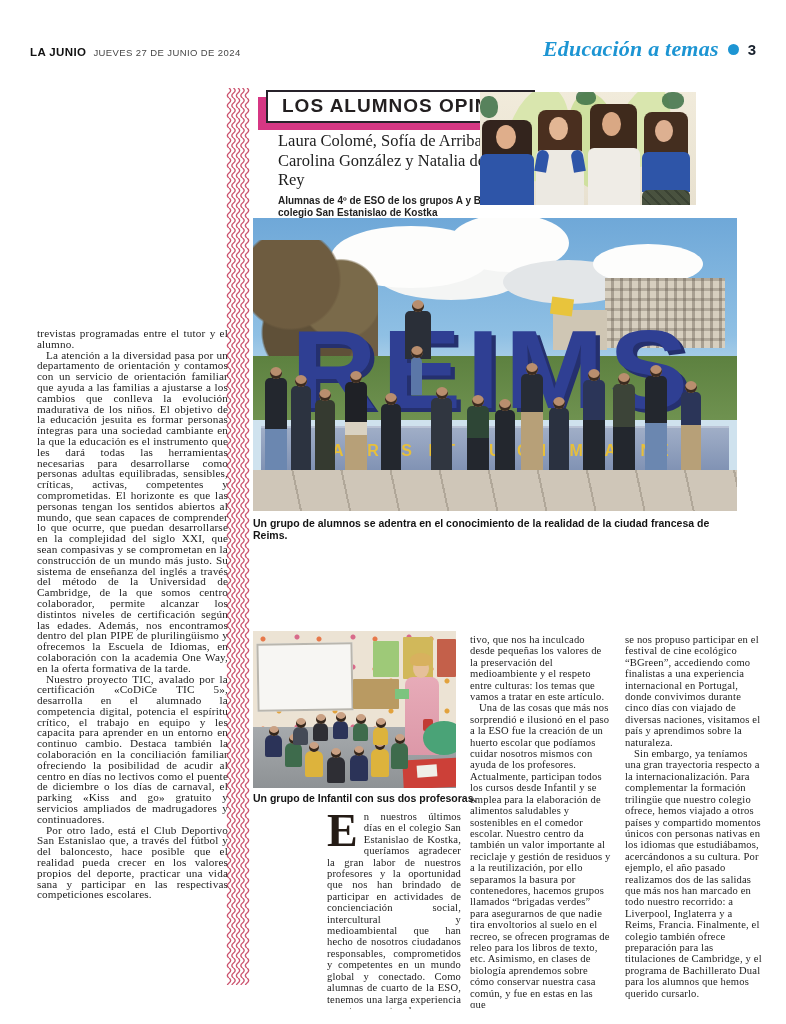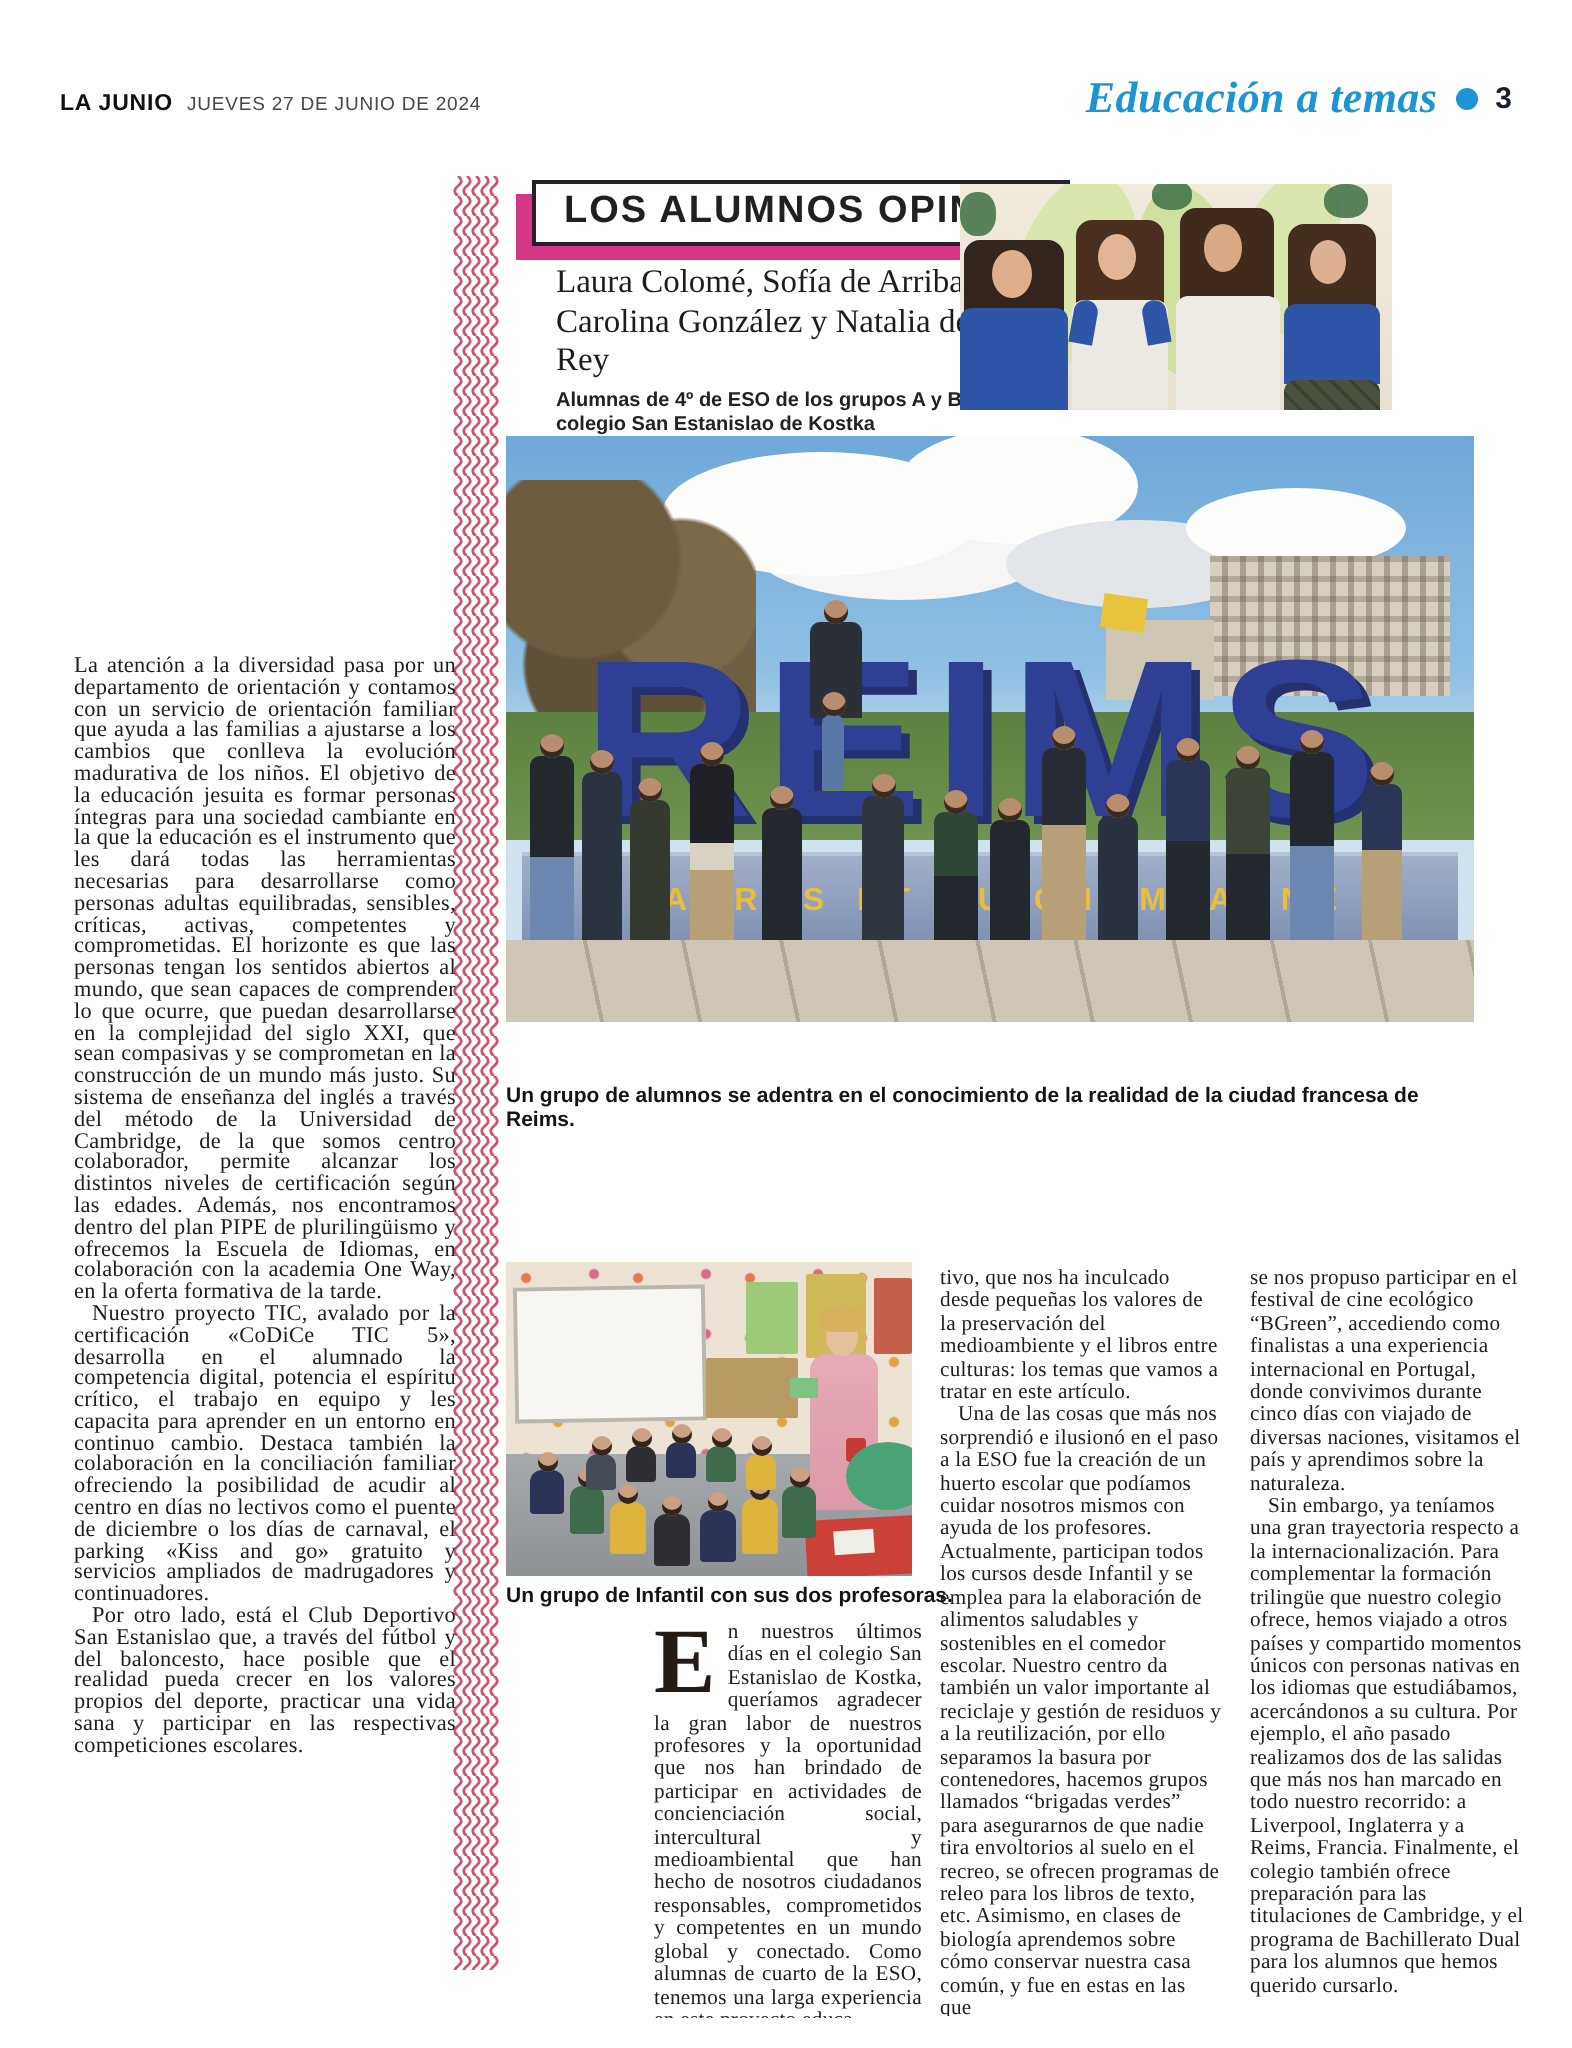--- a/index.html
+++ b/index.html
@@ -193,21 +193,21 @@
     <div class="fig" style="left:178px;bottom:41px;width:21px;height:72px;background:#303640;"></div>
     <div class="fig" style="left:214px;bottom:41px;width:22px;height:64px;background:linear-gradient(#2e4636 50%,#23272e 50%);"></div>
     <div class="fig" style="left:242px;bottom:41px;width:20px;height:60px;background:#23272e;"></div>
     <div class="fig" style="left:268px;bottom:41px;width:22px;height:96px;background:linear-gradient(#272c35 40%,#b7a078 40%);"></div>
     <div class="fig" style="left:296px;bottom:41px;width:20px;height:62px;background:#2a3140;"></div>
     <div class="fig" style="left:330px;bottom:41px;width:22px;height:90px;background:linear-gradient(#2b3558 45%,#23272e 45%);"></div>
     <div class="fig" style="left:360px;bottom:41px;width:22px;height:86px;background:linear-gradient(#3c4438 50%,#23272e 50%);"></div>
     <div class="fig" style="left:392px;bottom:41px;width:22px;height:94px;background:linear-gradient(#23272e 50%,#6b87b0 50%);"></div>
     <div class="fig" style="left:428px;bottom:41px;width:20px;height:78px;background:linear-gradient(#2b3558 42%,#b7a078 42%);"></div>
   </div>
-  <div class="abs caption" style="left:253px;top:542px;width:484px;">Un grupo de alumnos se adentra en el conocimiento de la realidad de la ciudad francesa de Reims.</div>
+  <div class="abs caption" style="left:253px;top:517px;width:484px;">Un grupo de alumnos se adentra en el conocimiento de la realidad de la ciudad francesa de Reims.</div>
 
   <h1 class="abs headline" style="margin:0;font-weight:normal;">
     <br>
   </h1>
 
   <div class="abs photo infantil">
     <div class="screen"></div>
     <div class="poster" style="left:120px;top:10px;width:26px;height:36px;background:#9ec978;"></div>
     <div class="poster" style="left:150px;top:6px;width:30px;height:42px;background:#d1b85a;"></div>
     <div class="poster" style="left:184px;top:8px;width:19px;height:38px;background:#c4604a;"></div>
@@ -231,30 +231,31 @@
     <div class="kid" style="left:138px;top:112px;width:17px;height:26px;background:#3e6b4c;"></div>
     <div class="kid" style="left:40px;top:96px;width:15px;height:18px;background:#444a56;"></div>
     <div class="kid" style="left:60px;top:92px;width:15px;height:18px;background:#2e2e34;"></div>
     <div class="kid" style="left:80px;top:90px;width:15px;height:18px;background:#2b3358;"></div>
     <div class="kid" style="left:100px;top:92px;width:15px;height:18px;background:#3e6b4c;"></div>
     <div class="kid" style="left:120px;top:96px;width:15px;height:18px;background:#ddb33c;"></div>
   </div>
   <div class="abs caption" style="left:253px;top:792px;width:250px;">Un grupo de Infantil con sus dos profesoras.</div>
 
   <div class="abs serif-col sidebar-col">
+    <p>trevistas programadas entre el tutor y el alumno.</p>
     <p>La atención a la diversidad pasa por un departamento de orientación y contamos con un servicio de orientación familiar que ayuda a las familias a ajustarse a los cambios que conlleva la evolución madurativa de los niños. El objetivo de la educación jesuita es formar personas íntegras para una sociedad cambiante en la que la educación es el instrumento que les dará todas las herramientas necesarias para desarrollarse como personas adultas equilibradas, sensibles, críticas, activas, competentes y comprometidas. El horizonte es que las personas tengan los sentidos abiertos al mundo, que sean capaces de comprender lo que ocurre, que puedan desarrollarse en la complejidad del siglo XXI, que sean compasivas y se comprometan en la construcción de un mundo más justo. Su sistema de enseñanza del inglés a través del método de la Universidad de Cambridge, de la que somos centro colaborador, permite alcanzar los distintos niveles de certificación según las edades. Además, nos encontramos dentro del plan PIPE de plurilingüismo y ofrecemos la Escuela de Idiomas, en colaboración con la academia One Way, en la oferta formativa de la tarde.</p>
     <p>Nuestro proyecto TIC, avalado por la certificación «CoDiCe TIC 5», desarrolla en el alumnado la competencia digital, potencia el espíritu crítico, el trabajo en equipo y les capacita para aprender en un entorno en continuo cambio. Destaca también la colaboración en la conciliación familiar ofreciendo la posibilidad de acudir al centro en días no lectivos como el puente de diciembre o los días de carnaval, el parking «Kiss and go» gratuito y servicios ampliados de madrugadores y continuadores.</p>
     <p>Por otro lado, está el Club Deportivo San Estanislao que, a través del fútbol y del baloncesto, hace posible que el realidad pueda crecer en los valores propios del deporte, practicar una vida sana y participar en las respectivas competiciones escolares.</p>
   </div>
 
   <div class="abs serif-col col1">
     <p><span class="dropcap">E</span><span>n nuestros últimos días en el colegio San Estanislao de Kostka, queríamos agradecer la gran labor de nuestros profesores y la oportunidad que nos han brindado de participar en actividades de concienciación social, intercultural y medioambiental que han hecho de nosotros ciudadanos responsables, comprometidos y competentes en un mundo global y conectado. Como alumnas de cuarto de la ESO, tenemos una larga experiencia en este proyecto educa-</span></p>
   </div>
   <div class="abs serif-col col2">
-    <p>tivo, que nos ha inculcado desde pequeñas los valores de la preservación del medioambiente y el libros entre culturas: los temas que vamos a tratar en este artículo.</p>
+    <p>tivo, que nos ha inculcado desde pequeñas los valores de la preservación del medioambiente y el respeto entre culturas: los temas que vamos a tratar en este artículo.</p>
     <p>Una de las cosas que más nos sorprendió e ilusionó en el paso a la ESO fue la creación de un huerto escolar que podíamos cuidar nosotros mismos con ayuda de los profesores. Actualmente, participan todos los cursos desde Infantil y se emplea para la elaboración de alimentos saludables y sostenibles en el comedor escolar. Nuestro centro da también un valor importante al reciclaje y gestión de residuos y a la reutilización, por ello separamos la basura por contenedores, hacemos grupos llamados “brigadas verdes” para asegurarnos de que nadie tira envoltorios al suelo en el recreo, se ofrecen programas de releo para los libros de texto, etc. Asimismo, en clases de biología aprendemos sobre cómo conservar nuestra casa común, y fue en estas en las que</p>
   </div>
   <div class="abs serif-col col3">
     <p>se nos propuso participar en el festival de cine ecológico “BGreen”, accediendo como finalistas a una experiencia internacional en Portugal, donde convivimos durante cinco días con viajado de diversas naciones, visitamos el país y aprendimos sobre la naturaleza.</p>
     <p>Sin embargo, ya teníamos una gran trayectoria respecto a la internacionalización. Para complementar la formación trilingüe que nuestro colegio ofrece, hemos viajado a otros países y compartido momentos únicos con personas nativas en los idiomas que estudiábamos, acercándonos a su cultura. Por ejemplo, el año pasado realizamos dos de las salidas que más nos han marcado en todo nuestro recorrido: a Liverpool, Inglaterra y a Reims, Francia. Finalmente, el colegio también ofrece preparación para las titulaciones de Cambridge, y el programa de Bachillerato Dual para los alumnos que hemos querido cursarlo.</p>
   </div>
 
 </div>
 
 </body></html>

